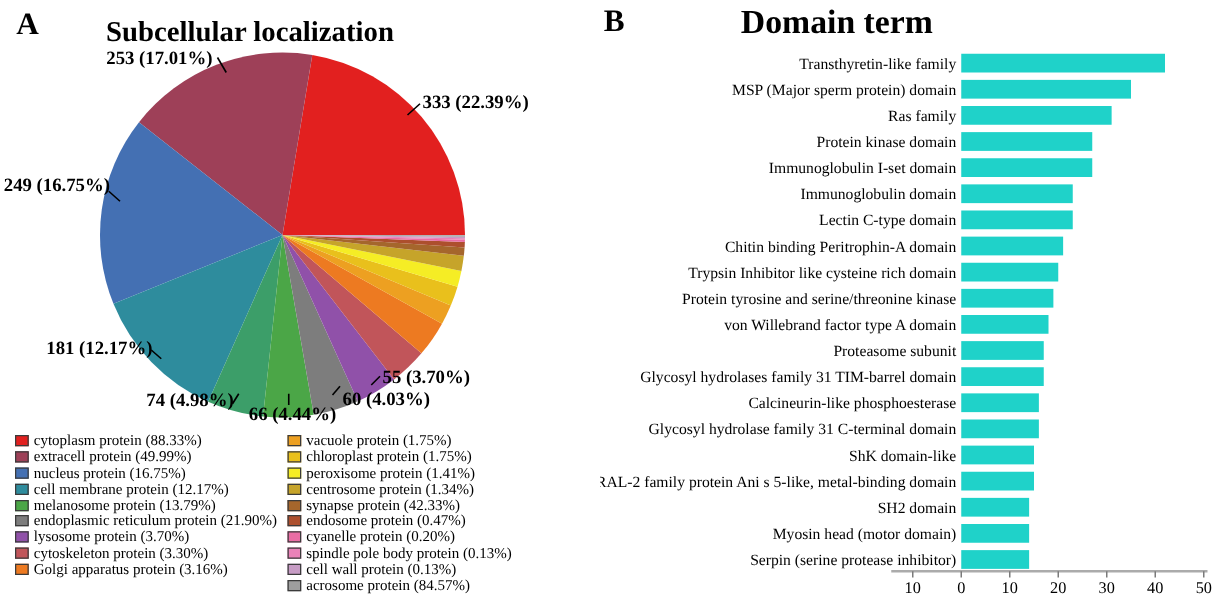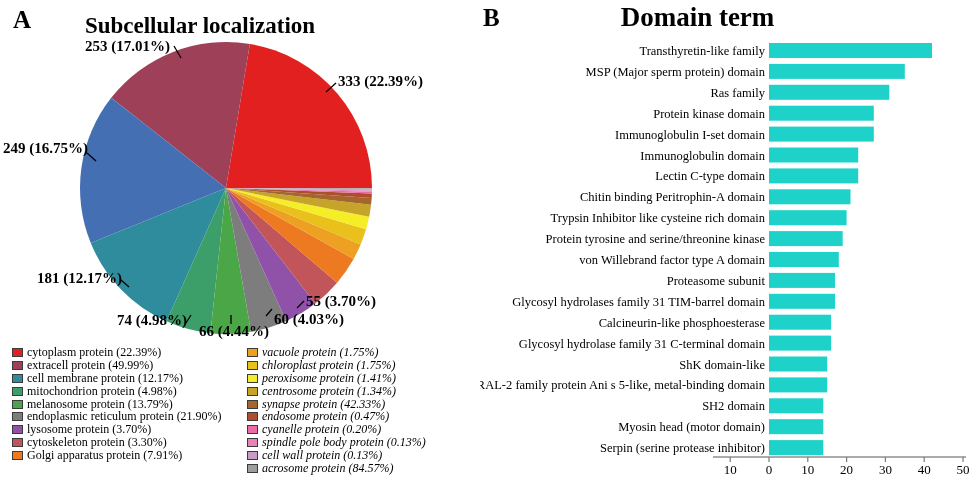--- a/index.html
+++ b/index.html
@@ -7,26 +7,26 @@
     position:relative; width:973px; height:477px; background:#ffffff;
     font-family:"Liberation Serif", serif; color:#000; overflow:hidden;
   }
   .panel-letter {
     position:absolute; font-weight:bold; font-size:25px; line-height:1;
   }
   .panel-title {
     position:absolute; font-weight:bold; text-align:center; line-height:1.1; white-space:nowrap;
   }
   .title-a { left:40px; top:13px; width:320px; font-size:23px; }
-  .title-b { left:555px; top:3px; width:285px; font-size:27px; }
+  .title-b { left:527px; top:3px; width:285px; font-size:27px; }
   #pie-svg { position:absolute; left:0; top:0; }
   #bar-svg { position:absolute; left:480px; top:0; }
   .legend-col { position:absolute; top:346px; }
   .legend-col.left { left:12px; }
-  .legend-col.right { left:247px;font-style:italic; }
+  .legend-col.right { left:230px; }
   .legend-row { display:flex; align-items:center; height:12.9px; }
   .legend-swatch {
     width:11px; height:9px; border:1px solid #3b3b3b; margin-right:4px; flex:0 0 auto;
     box-sizing:border-box;
   }
   .legend-label { font-size:12px; white-space:nowrap; line-height:12.9px; }
 </style>
 </head>
 <body>
 
@@ -70,53 +70,53 @@
       <text x="234" y="336" text-anchor="middle" font-size="15px" font-weight="bold" fill="#000">66 (4.44%)</text>
       <line x1="266" y1="316" x2="272" y2="309" stroke="#000" stroke-width="1.3"></line>
       <text x="274" y="324" text-anchor="start" font-size="15px" font-weight="bold" fill="#000">60 (4.03%)</text>
       <line x1="297" y1="308" x2="304" y2="301" stroke="#000" stroke-width="1.3"></line>
       <text x="306" y="306" text-anchor="start" font-size="15px" font-weight="bold" fill="#000">55 (3.70%)</text>
     </svg>
 
   <div class="legend-col left" id="legend-left">
       <div class="legend-row">
         <span class="legend-swatch" style="background: rgb(226, 32, 31);"></span>
-        <span class="legend-label">cytoplasm protein (22.39%)</span>
+        <span class="legend-label">cytoplasm protein (88.33%)</span>
       </div>
       <div class="legend-row">
         <span class="legend-swatch" style="background: rgb(158, 64, 88);"></span>
         <span class="legend-label">extracell protein (49.99%)</span>
       </div>
       <div class="legend-row">
+        <span class="legend-swatch" style="background: rgb(68, 112, 179);"></span>
+        <span class="legend-label">nucleus protein (16.75%)</span>
+      </div>
+      <div class="legend-row">
         <span class="legend-swatch" style="background: rgb(46, 140, 157);"></span>
         <span class="legend-label">cell membrane protein (12.17%)</span>
       </div>
       <div class="legend-row">
-        <span class="legend-swatch" style="background: rgb(60, 158, 105);"></span>
-        <span class="legend-label">mitochondrion protein (4.98%)</span>
-      </div>
-      <div class="legend-row">
         <span class="legend-swatch" style="background: rgb(75, 166, 71);"></span>
         <span class="legend-label">melanosome protein (13.79%)</span>
       </div>
       <div class="legend-row">
         <span class="legend-swatch" style="background: rgb(125, 125, 125);"></span>
         <span class="legend-label">endoplasmic reticulum protein (21.90%)</span>
       </div>
       <div class="legend-row">
         <span class="legend-swatch" style="background: rgb(144, 81, 169);"></span>
         <span class="legend-label">lysosome protein (3.70%)</span>
       </div>
       <div class="legend-row">
         <span class="legend-swatch" style="background: rgb(193, 85, 90);"></span>
         <span class="legend-label">cytoskeleton protein (3.30%)</span>
       </div>
       <div class="legend-row">
         <span class="legend-swatch" style="background: rgb(237, 122, 33);"></span>
-        <span class="legend-label">Golgi apparatus protein (7.91%)</span>
+        <span class="legend-label">Golgi apparatus protein (3.16%)</span>
       </div>
     </div>
   <div class="legend-col right" id="legend-right">
       <div class="legend-row">
         <span class="legend-swatch" style="background: rgb(237, 160, 33);"></span>
         <span class="legend-label">vacuole protein (1.75%)</span>
       </div>
       <div class="legend-row">
         <span class="legend-swatch" style="background: rgb(233, 192, 28);"></span>
         <span class="legend-label">chloroplast protein (1.75%)</span>

